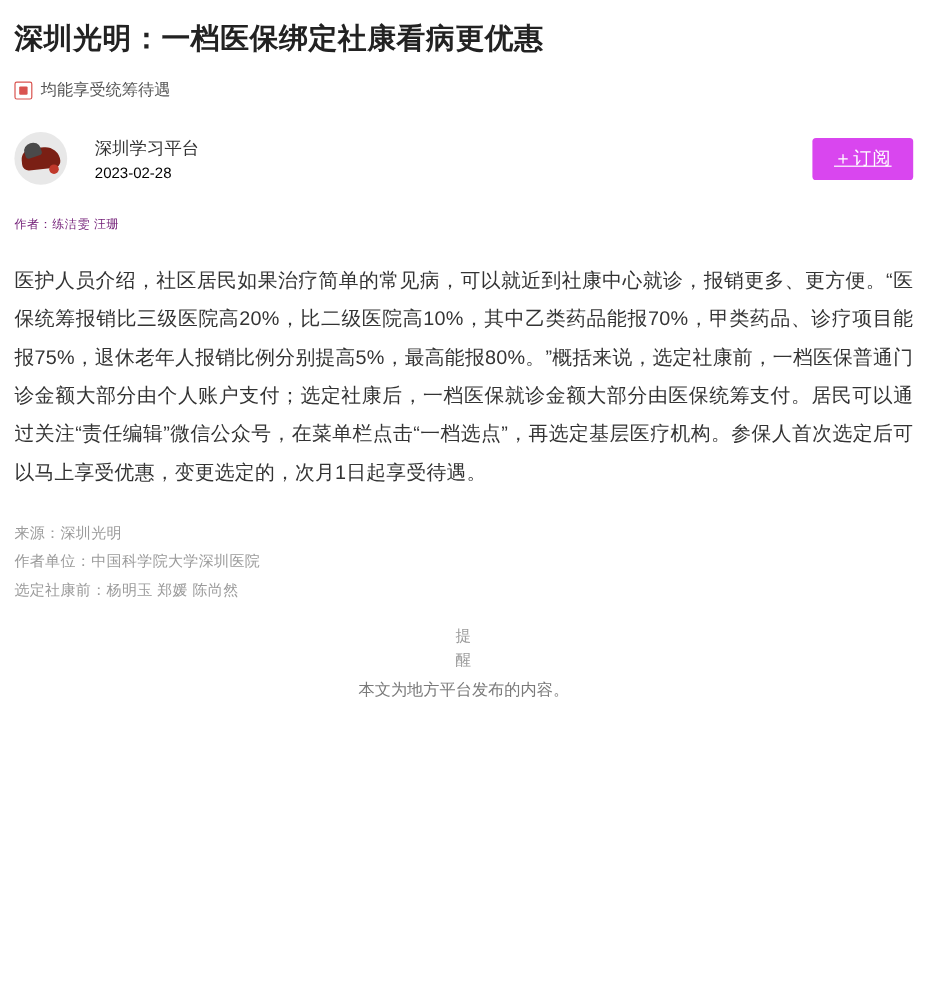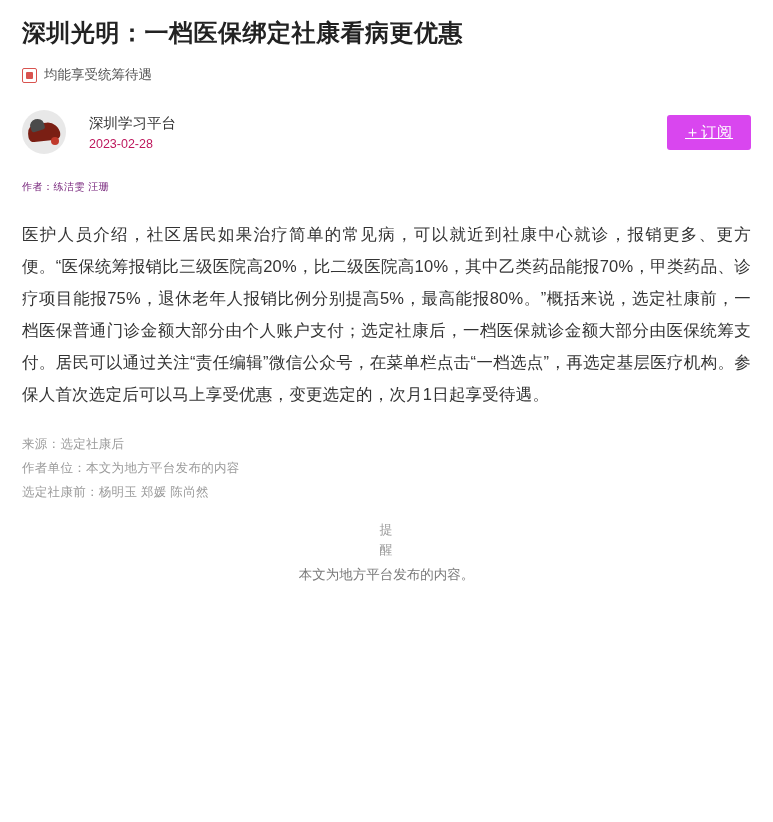--- a/index.html
+++ b/index.html
@@ -12,21 +12,21 @@
     width: 773px;
     height: 822px;
     font-family: "Liberation Sans", "DejaVu Sans", sans-serif;
     color: #333333;
     overflow: hidden;
     position: relative;
   }
   .page {
     width: 773px;
     height: 822px;
-    padding: 0 22px;
+    padding: 0 12px;
     position: relative;
     border-radius: 11px;
   }
   .article-title {
     font-size: 24px;
     line-height: 34px;
     font-weight: bold;
     color: #222222;
     letter-spacing: 0.5px;
     padding-top: 16px;
@@ -113,21 +113,21 @@
     display: flex;
     flex-direction: column;
     gap: 4px;
   }
   .source-name {
     font-size: 14.5px;
     color: #333333;
   }
   .source-date {
     font-size: 12.5px;
-    color: #be185d;
+    color: #000000;
   }
   .subscribe-btn {
     background: #d946ef;
     color: #ffffff;
     font-size: 15px;
     border: none;
     border-radius: 3px;
     padding: 8px 18px;
     cursor: pointer;
     letter-spacing: 1px;
@@ -202,22 +202,22 @@
     <button class="subscribe-btn">＋订阅</button>
   </div>
 
   <div class="byline">作者：练洁雯 汪珊</div>
 
   <div class="body-text">
     <p>医护人员介绍，社区居民如果治疗简单的常见病，可以就近到社康中心就诊，报销更多、更方便。“医保统筹报销比三级医院高20%，比二级医院高10%，其中乙类药品能报70%，甲类药品、诊疗项目能报75%，退休老年人报销比例分别提高5%，最高能报80%。”概括来说，选定社康前，一档医保普通门诊金额大部分由个人账户支付；选定社康后，一档医保就诊金额大部分由医保统筹支付。居民可以通过关注“责任编辑”微信公众号，在菜单栏点击“一档选点”，再选定基层医疗机构。参保人首次选定后可以马上享受优惠，变更选定的，次月1日起享受待遇。</p>
   </div>
 
   <div class="footer-meta">
-    <div>来源：选定社康后</div>
-    <div>作者单位：本文为地方平台发布的内容</div>
+    <div>来源：深圳光明</div>
+    <div>作者单位：中国科学院大学深圳医院</div>
     <div>选定社康前：杨明玉 郑媛 陈尚然</div>
   </div>
 
   <div class="notice">
     <div class="notice-title">
       <span class="notice-char">提</span>
       <span class="notice-char">醒</span>
     </div>
     <div class="notice-text">本文为地方平台发布的内容。</div>
   </div>

